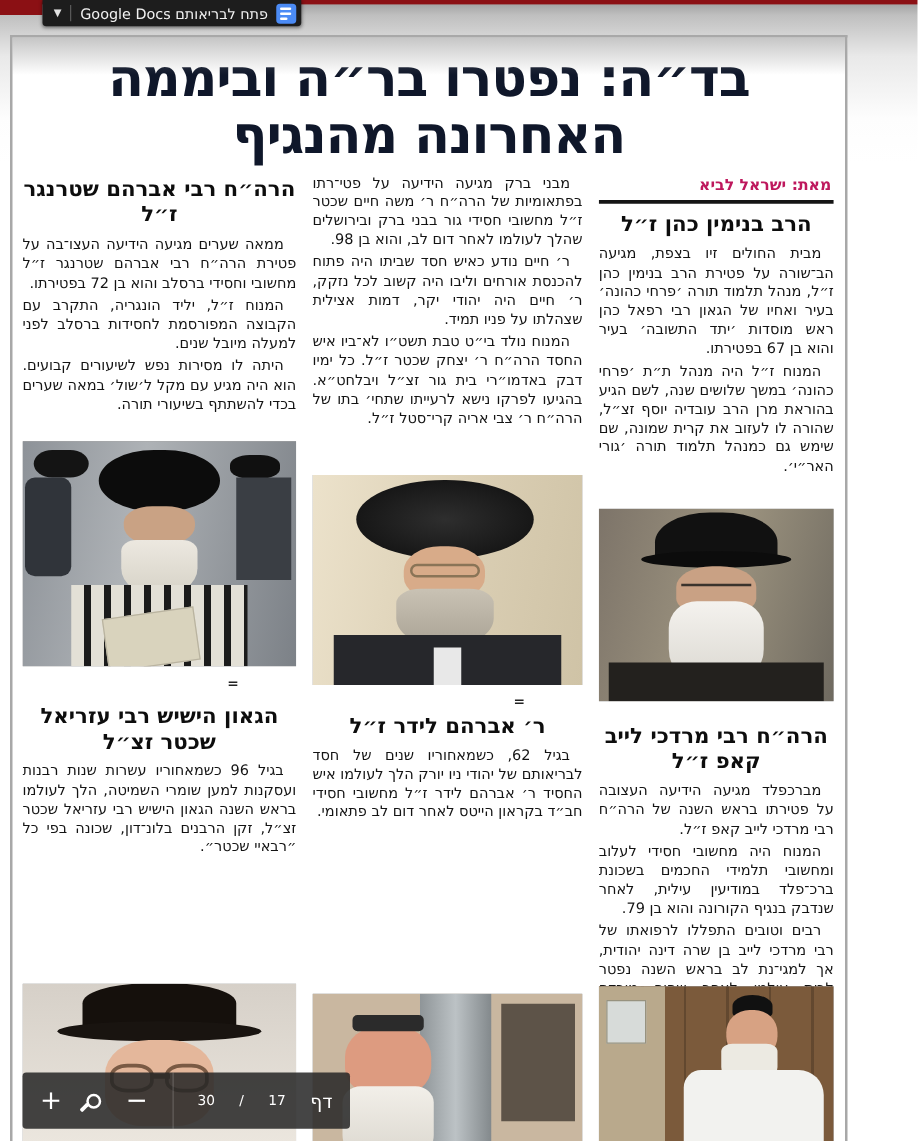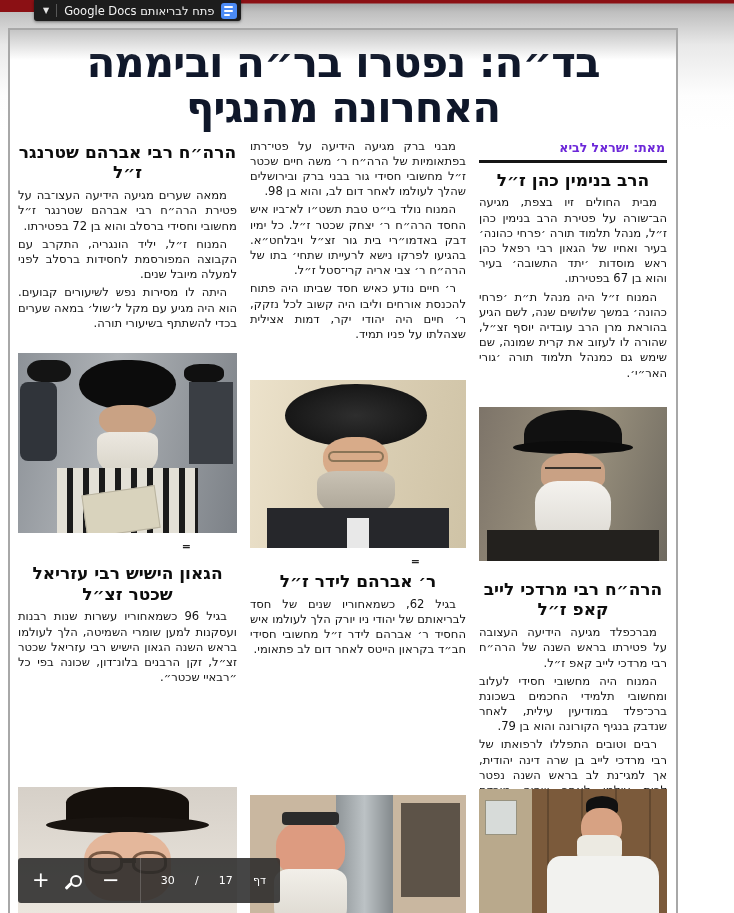--- a/index.html
+++ b/index.html
@@ -38,21 +38,21 @@
     background:linear-gradient(to bottom, rgba(150,150,150,.55), rgba(255,255,255,0)); }
 
   .headline {
     margin:10px 22px 6px; text-align:center; direction:rtl;
     font-size:42px; line-height:1.08; font-weight:700; color:#0f172a; letter-spacing:-1px;
   }
 
   .cols { direction:rtl; display:grid; grid-template-columns:188px 216px 219px; gap:13px; padding:2px 9px 0; }
   .col { position:relative; height:778px; overflow:hidden; }
 
-  .byline { font-weight:700; font-size:12.5px; color:#6d28d9; text-align:right;
+  .byline { font-weight:700; font-size:12.5px; color:#be185d; text-align:right;
     padding:1px 2px 5px; border-bottom:3px solid #151515; margin-bottom:7px; }
   .a-title { font-weight:700; font-size:17px; line-height:1.22; text-align:center;
     color:#0d0d0d; margin:3px 0 5px; }
   .body { font-size:11.6px; line-height:1.31; text-align:justify; color:#141414;
     margin:0 0 3px; text-indent:10px; }
   .sep { font-size:11px; font-weight:700; color:#222; margin:4px 0 2px; padding-right:46px; text-align:right; }
 
   
   .photo { position:relative; overflow:hidden; margin:7px 0; padding:0; background:#8a8a8a; }
   .photo div { position:absolute; }
@@ -69,21 +69,21 @@
   .pager-bar {
     position:absolute; left:18px; top:858px; width:262px; height:45px; z-index:50;
     background:rgba(38,38,38,.86); border-radius:3px;
     display:flex; align-items:center; justify-content:space-between; padding:0 14px; color:#fff;
   }
   .tb-btn { background:none; border:none; color:#fff; font-size:21px; line-height:1;
     padding:0; cursor:pointer; font-family:"DejaVu Sans",sans-serif; }
   .mag { position:relative; width:12px; height:12px; border:2px solid #fff; border-radius:50%; display:inline-block; cursor:pointer; }
   .mag i { position:absolute; left:-5px; bottom:-5px; width:3px; height:8px; background:#fff; transform:rotate(45deg); border-radius:1px; display:block; }
   .tb-div { width:1px; align-self:stretch; background:rgba(255,255,255,.18); }
-  .pg { font-size:11px; } .pg-label { font-size:11px; }
+  .pg { font-size:11px; } .pg-label { font-size:15px; }
 </style>
 </head>
 <body>
 
 <div class="red-stub"></div>
 
 <div class="open-with">
   <span class="ow-arrow">▼</span>
   <span class="ow-div"></span>
   <span class="ow-label" dir="rtl">פתח לבריאותם Google Docs</span>
@@ -127,22 +127,22 @@
         <div style="left:3%;top:8%;width:17%;height:24%;background:#d7dbd9;border:1px solid #97927f;"></div>
         <div style="left:57%;top:5%;width:17%;height:12%;background:#111;border-radius:50% 50% 20% 20%;"></div>
         <div style="left:54%;top:13%;width:22%;height:27%;background:#d7a283;border-radius:45%;"></div>
         <div style="left:52%;top:32%;width:24%;height:22%;background:#eceae2;border-radius:20% 20% 45% 45%;"></div>
         <div style="left:36%;top:46%;width:60%;height:54%;background:#f2f2ef;border-radius:14px 20px 0 0;"></div>
       </figure>
     </div>
 
     <div class="col">
       <p class="body">מבני ברק מגיעה הידיעה על פטי־רתו בפתאומיות של הרה״ח ר׳ משה חיים שכטר ז״ל מחשובי חסידי גור בבני ברק ובירושלים שהלך לעולמו לאחר דום לב, והוא בן 98.</p>
+      <p class="body">ר׳ חיים נודע כאיש חסד שביתו היה פתוח להכנסת אורחים וליבו היה קשוב לכל נזקק, ר׳ חיים היה יהודי יקר, דמות אצילית שצהלתו על פניו תמיד.</p>
       <p class="body">המנוח נולד בי״ט טבת תשט״ו לא־ביו איש החסד הרה״ח ר׳ יצחק שכטר ז״ל. כל ימיו דבק באדמו״רי בית גור זצ״ל ויבלחט״א. בהגיעו לפרקו נישא לרעייתו שתחי׳ בתו של הרה״ח ר׳ צבי אריה קרי־סטל ז״ל.</p>
-      <p class="body">ר׳ חיים נודע כאיש חסד שביתו היה פתוח להכנסת אורחים וליבו היה קשוב לכל נזקק, ר׳ חיים היה יהודי יקר, דמות אצילית שצהלתו על פניו תמיד.</p>
 
       <figure class="photo ph-m1">
         <div style="left:0;top:0;width:100%;height:100%;background:linear-gradient(100deg,#ece2cb,#d9cdb2 60%,#cfc3a6);"></div>
         <div style="left:16%;top:2%;width:66%;height:38%;background:radial-gradient(#2e2e2e,#0d0d0d);border-radius:50%;"></div>
         <div style="left:34%;top:34%;width:30%;height:26%;background:#d8ab89;border-radius:45%;"></div>
         <div style="left:36%;top:42%;width:26%;height:7%;border:2px solid #8a7457;border-radius:7px;"></div>
         <div style="left:31%;top:54%;width:36%;height:28%;background:linear-gradient(#c9c2b4,#a9a294);border-radius:25% 25% 50% 50%;"></div>
         <div style="left:8%;top:76%;width:84%;height:24%;background:#26272b;"></div>
         <div style="left:45%;top:82%;width:10%;height:18%;background:#e8e8e8;"></div>
       </figure>

